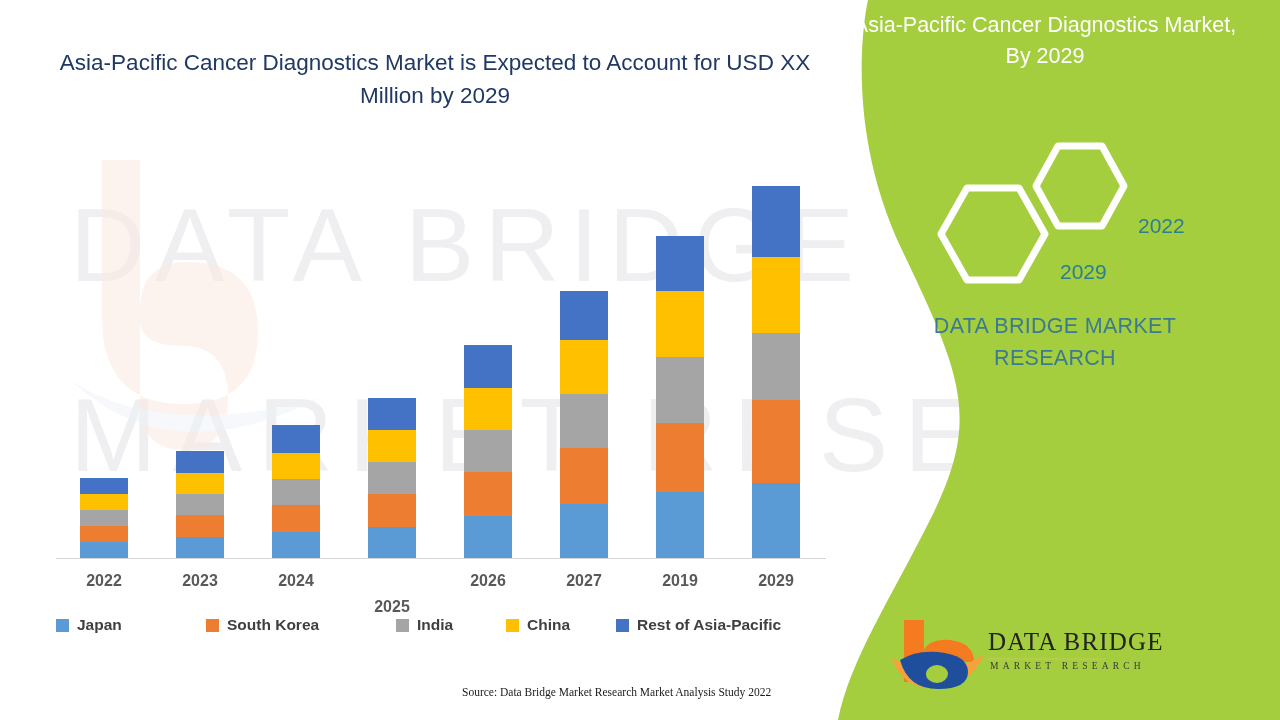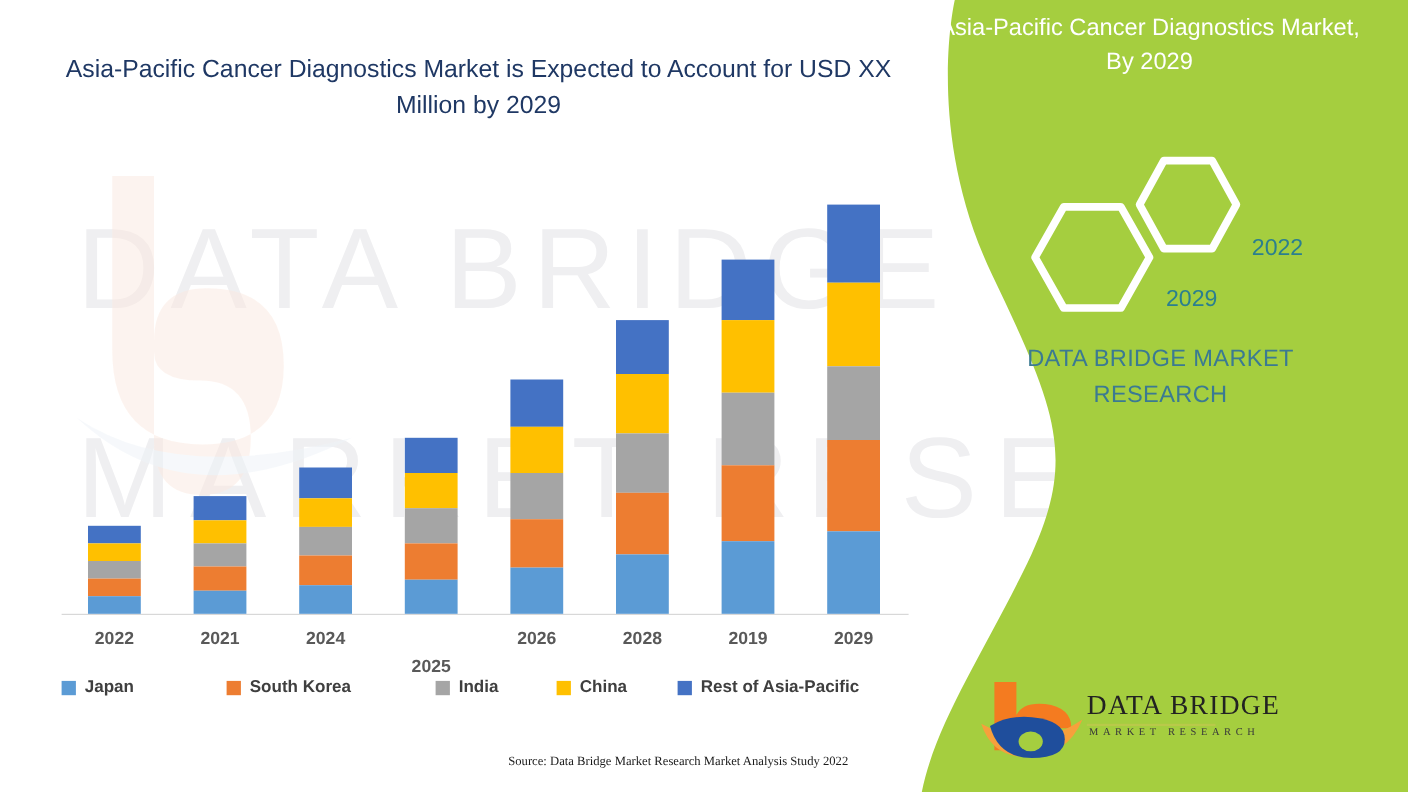--- a/index.html
+++ b/index.html
@@ -253,25 +253,25 @@
         <div class="bar" style="left: 696px;">
           <div class="seg" style="height: 71px; background: rgb(68, 114, 196);"></div>
           <div class="seg" style="height: 76px; background: rgb(255, 192, 0);"></div>
           <div class="seg" style="height: 67px; background: rgb(165, 165, 165);"></div>
           <div class="seg" style="height: 83px; background: rgb(237, 125, 49);"></div>
           <div class="seg" style="height: 75px; background: rgb(91, 155, 213);"></div>
         </div>
       </div>
     <div class="xlabels" id="xlabels">
         <div class="xlabel" style="left: 0px;">2022</div>
-        <div class="xlabel" style="left: 96px;">2021</div>
+        <div class="xlabel" style="left: 96px;">2023</div>
         <div class="xlabel" style="left: 192px;">2024</div>
         <div class="xlabel" style="left: 288px; margin-top: 26px;">2025</div>
         <div class="xlabel" style="left: 384px;">2026</div>
-        <div class="xlabel" style="left: 480px;">2028</div>
+        <div class="xlabel" style="left: 480px;">2027</div>
         <div class="xlabel" style="left: 576px;">2019</div>
         <div class="xlabel" style="left: 672px;">2029</div>
       </div>
     <div class="legend" id="legend">
         <div class="lg-item" style="left: 0px;">
           <span class="lg-swatch" style="background: rgb(91, 155, 213);"></span>
           <span class="lg-text">Japan</span>
         </div>
         <div class="lg-item" style="left: 150px;">
           <span class="lg-swatch" style="background: rgb(237, 125, 49);"></span>

